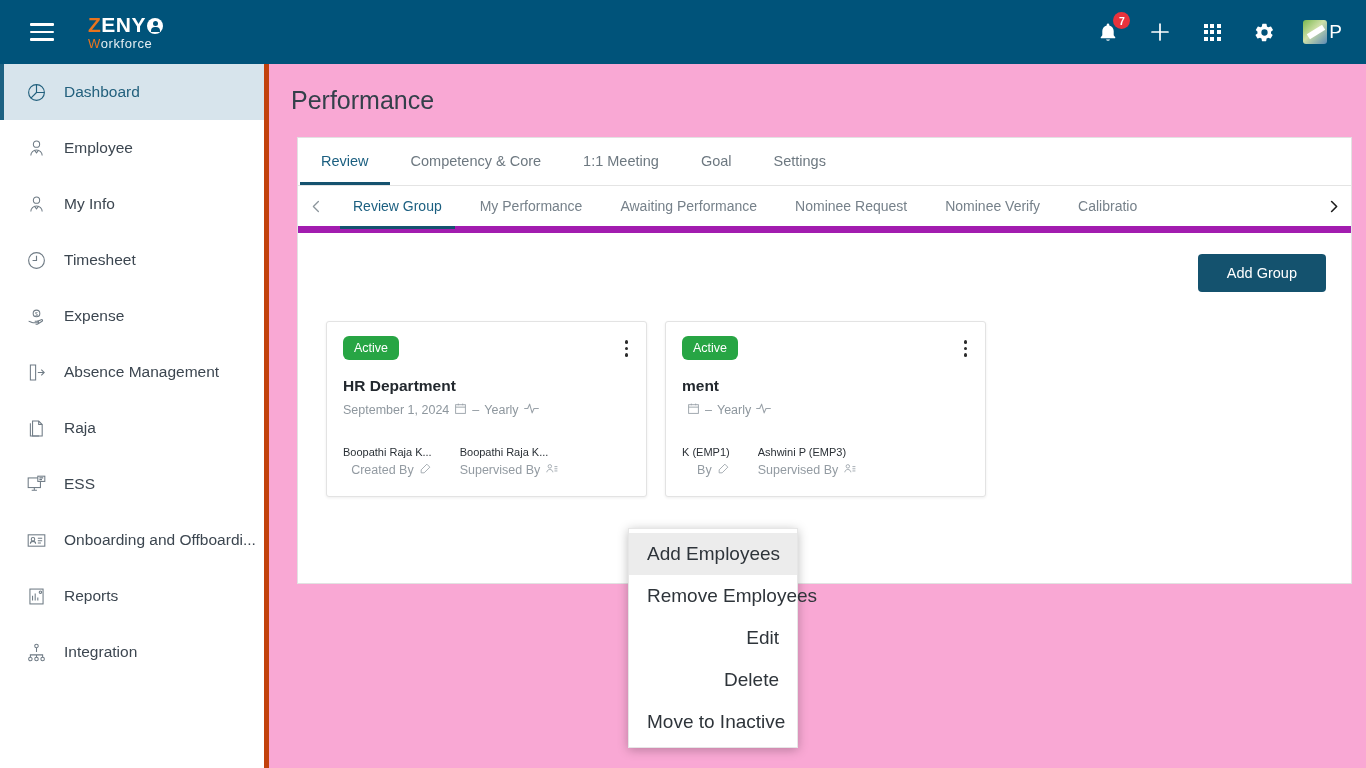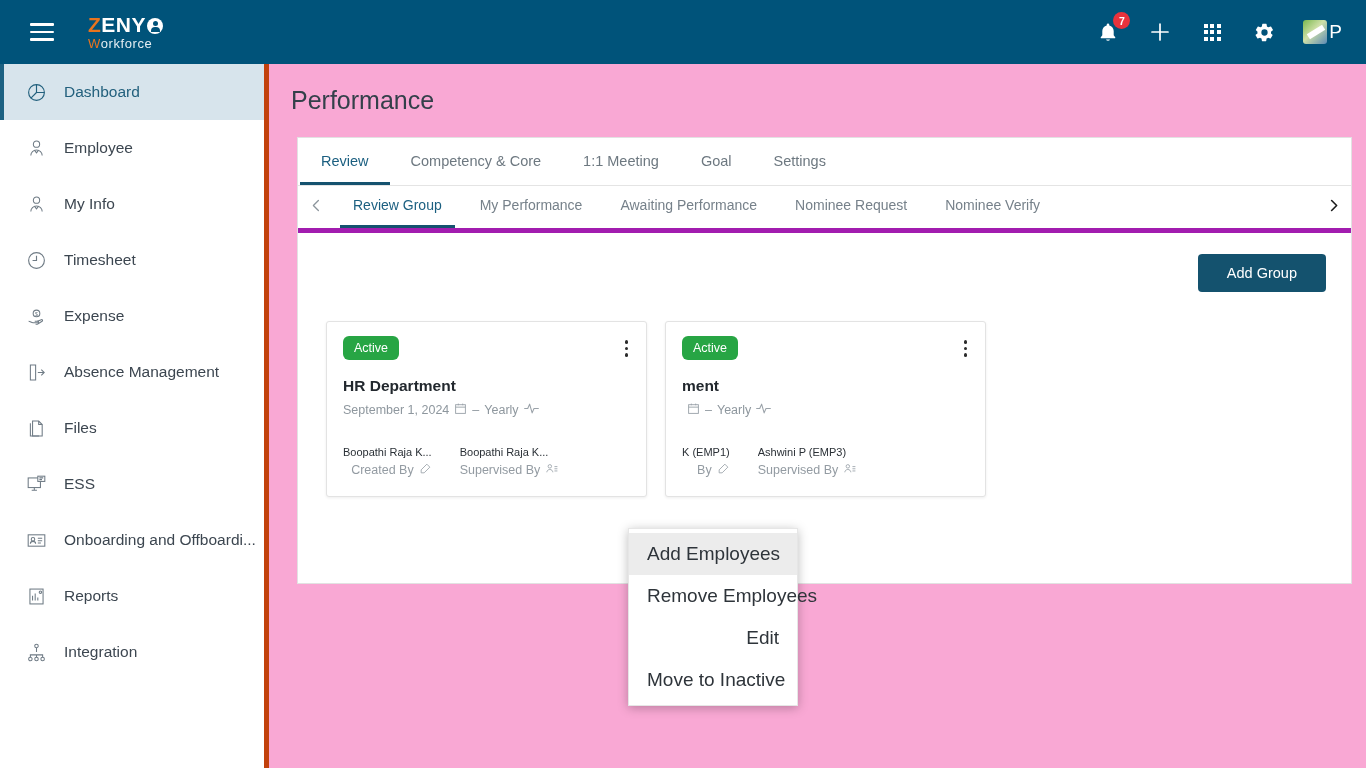--- a/index.html
+++ b/index.html
@@ -131,22 +131,22 @@
     position: relative; white-space: nowrap;
   }
   .ptab.active { color: #1b5f80; }
   .ptab.active::after {
     content: ""; position: absolute; left: 0; right: 0; bottom: 0;
     height: 3px; background: #15526f;
   }
 
   
   #secondary-tabs {
-    display: flex; align-items: flex-end; height: 47px;
-    border-bottom: 5px solid #a21caf; position: relative;
+    display: flex; align-items: center; height: 47px;
+    border-bottom: 7px solid #a21caf; position: relative;
   }
   .arrow-btn {
     width: 36px; height: 46px; display: flex; align-items: center;
     justify-content: center; cursor: pointer; color: #8c959c; flex: 0 0 36px;
   }
   #scroll-right { color: #1d1d1d; font-weight: bold; }
   .stabs-strip {
     display: flex; align-items: center; height: 46px;
     flex: 1 1 auto; overflow: hidden;
   }
@@ -351,21 +351,21 @@
   </div>
 
   <div class="nav-item">
     <span class="nav-ico">
       <svg width="21" height="21" viewBox="0 0 24 24" fill="none" stroke="currentColor" stroke-width="1.2">
           <path d="M7.5 3.5h7l4 4v13h-11z"></path>
           <path d="M14.5 3.5v4h4"></path>
           <path d="M5 6v14.5h10"></path>
         </svg>
     </span>
-    <span class="nav-label">Files</span>
+    <span class="nav-label">Raja</span>
   </div>
 
   <div class="nav-item">
     <span class="nav-ico">
       <svg width="21" height="21" viewBox="0 0 24 24" fill="none" stroke="currentColor" stroke-width="1.2">
           <rect x="2.5" y="4.5" width="14" height="11"></rect>
           <path d="M9.5 15.5v3M6.5 18.5h6"></path>
           <rect x="13.5" y="2.5" width="8" height="6" fill="#fff"></rect>
           <path d="M15.3 4.4h4.4M15.3 6.4h3"></path>
         </svg>
@@ -429,20 +429,21 @@
         <svg width="15" height="15" viewBox="0 0 24 24" fill="none" stroke="currentColor" stroke-width="2" stroke-linecap="round" stroke-linejoin="round">
             <path d="M15 4L7 12l8 8"></path>
           </svg>
       </div>
       <div class="stabs-strip">
         <div class="stab active">Review Group</div>
         <div class="stab">My Performance</div>
         <div class="stab">Awaiting Performance</div>
         <div class="stab">Nominee Request</div>
         <div class="stab">Nominee Verify</div>
+        <div class="stab">Calibratio</div>
       </div>
       <div class="arrow-btn" id="scroll-right">
         <svg width="15" height="15" viewBox="0 0 24 24" fill="none" stroke="currentColor" stroke-width="2.6" stroke-linecap="round" stroke-linejoin="round">
             <path d="M9 4l8 8-8 8"></path>
           </svg>
       </div>
     </div>
 
     <div id="panel-body">
 
@@ -553,18 +554,19 @@
             </div>
           </div>
         </div>
 
       </div>
 
       <div id="context-menu">
         <div class="menu-item highlight">Add Employees</div>
         <div class="menu-item">Remove Employees</div>
         <div class="menu-item">Edit</div>
+        <div class="menu-item">Delete</div>
         <div class="menu-item">Move to Inactive</div>
       </div>
 
     </div>
   </div>
 </div>
 
 </body></html>

